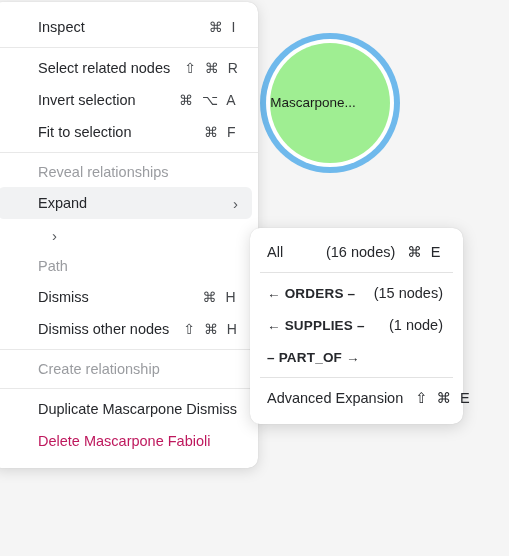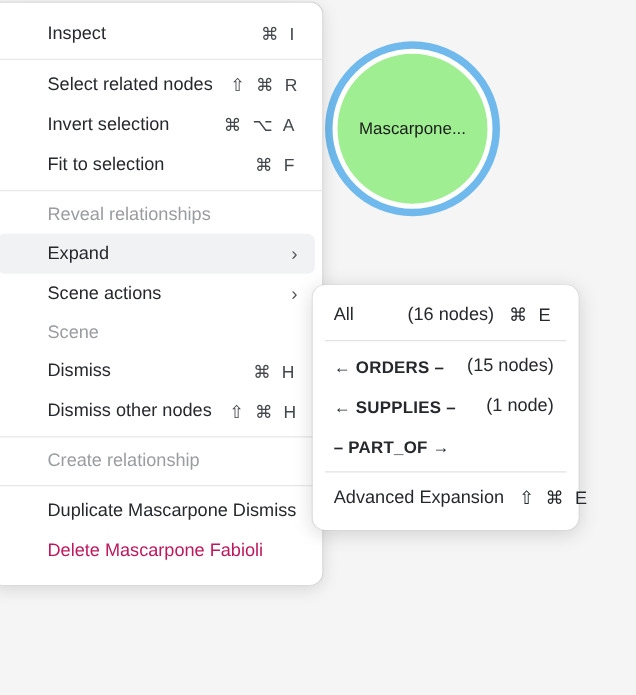--- a/index.html
+++ b/index.html
@@ -44,21 +44,20 @@
     align-items: center;
     justify-content: center;
   }
   #graph-node-body {
     width: 120px;
     height: 120px;
     border-radius: 50%;
     background: #9fee92;
     display: flex;
     align-items: center;
-    justify-content: center;
     text-align: center;
   }
   #graph-node-label {
     font-size: 13.5px;
     color: #1a1a1a;
     line-height: 1.3;
     width: 86px;
     word-break: break-all;
     font-family: "Liberation Sans", sans-serif;
   }
@@ -221,25 +220,24 @@
     <div class="menu-sep"></div>
     <div class="menu-group">
       <div class="section-header">
         <span>Reveal relationships</span>
       </div>
       <div class="menu-item highlighted">
         <span class="label">Expand</span>
         <span class="chevron">›</span>
       </div>
       <div class="menu-item">
-        <span class="label">Scene actions</span>
         <span class="chevron">›</span>
       </div>
       <div class="section-header">
-        <span>Scene</span>
+        <span>Path</span>
       </div>
       <div class="menu-item">
         <span class="label">Dismiss</span>
         <span class="shortcut">⌘ H</span>
       </div>
       <div class="menu-item">
         <span class="label">Dismiss other nodes</span>
         <span class="shortcut">⇧ ⌘ H</span>
       </div>
     </div>

